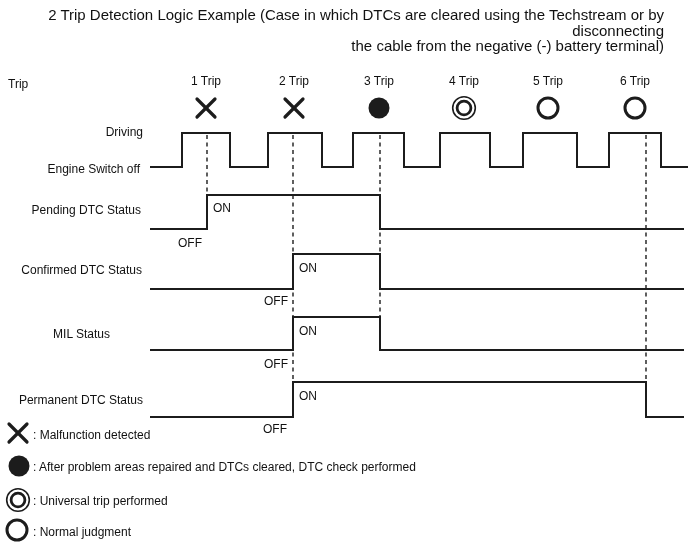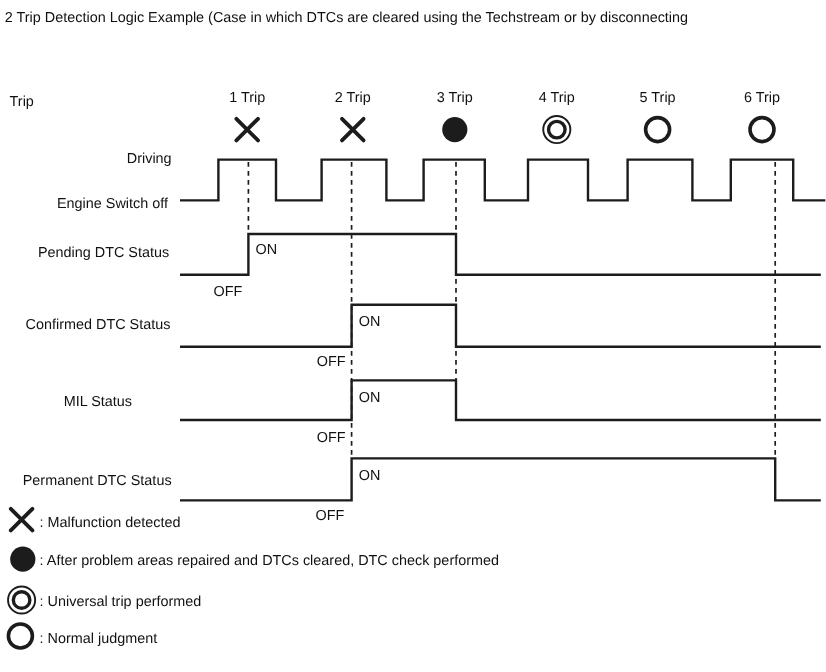--- a/index.html
+++ b/index.html
@@ -2,32 +2,33 @@
 <html><head>
 <meta charset="utf-8">
 <style>
   html,body{margin:0;padding:0;background:#ffffff;}
   body{
     width:688px;height:560px;position:relative;overflow:hidden;
     font-family:"Liberation Sans","DejaVu Sans",sans-serif;color:#111;
   }
   .title{
     position:absolute;left:4px;top:7px;width:660px;
-    font-size:12px;line-height:15.5px;color:#111;
+    font-size:15px;line-height:15.5px;color:#111;text-align:right;
   }
   svg{position:absolute;left:0;top:0;}
   svg text{font-size:12px;fill:#111;}
   .end{text-anchor:end;}
   .mid{text-anchor:middle;}
 </style>
 </head>
 <body>
 
 <div class="title">
   <div>2 Trip Detection Logic Example (Case in which DTCs are cleared using the Techstream or by disconnecting</div>
+  <div>the cable from the negative (-) battery terminal)</div>
 </div>
 
 <svg width="688" height="560" viewBox="0 0 688 560">
   <g>
       <line x1="207" y1="135" x2="207" y2="195" stroke="#1c1c1c" stroke-width="1.4" stroke-dasharray="4 3.5"></line>
       <line x1="293" y1="135" x2="293" y2="382" stroke="#1c1c1c" stroke-width="1.4" stroke-dasharray="4 3.5"></line>
       <line x1="380" y1="135" x2="380" y2="350" stroke="#1c1c1c" stroke-width="1.4" stroke-dasharray="4 3.5"></line>
       <line x1="646" y1="135" x2="646" y2="382" stroke="#1c1c1c" stroke-width="1.4" stroke-dasharray="4 3.5"></line>
       <path d="M150,167 L182,167 L182,133 L230,133 L230,167 L268,167 L268,133 L322,133 L322,167 L353,167 L353,133 L404,133 L404,167 L440,167 L440,133 L490,133 L490,167 L523,167 L523,133 L577,133 L577,167 L609,167 L609,133 L661,133 L661,167 L688,167" fill="none" stroke="#1c1c1c" stroke-width="2"></path>
       <path d="M150,229 L207,229 L207,195 L380,195 L380,229 L684,229" fill="none" stroke="#1c1c1c" stroke-width="2"></path>

